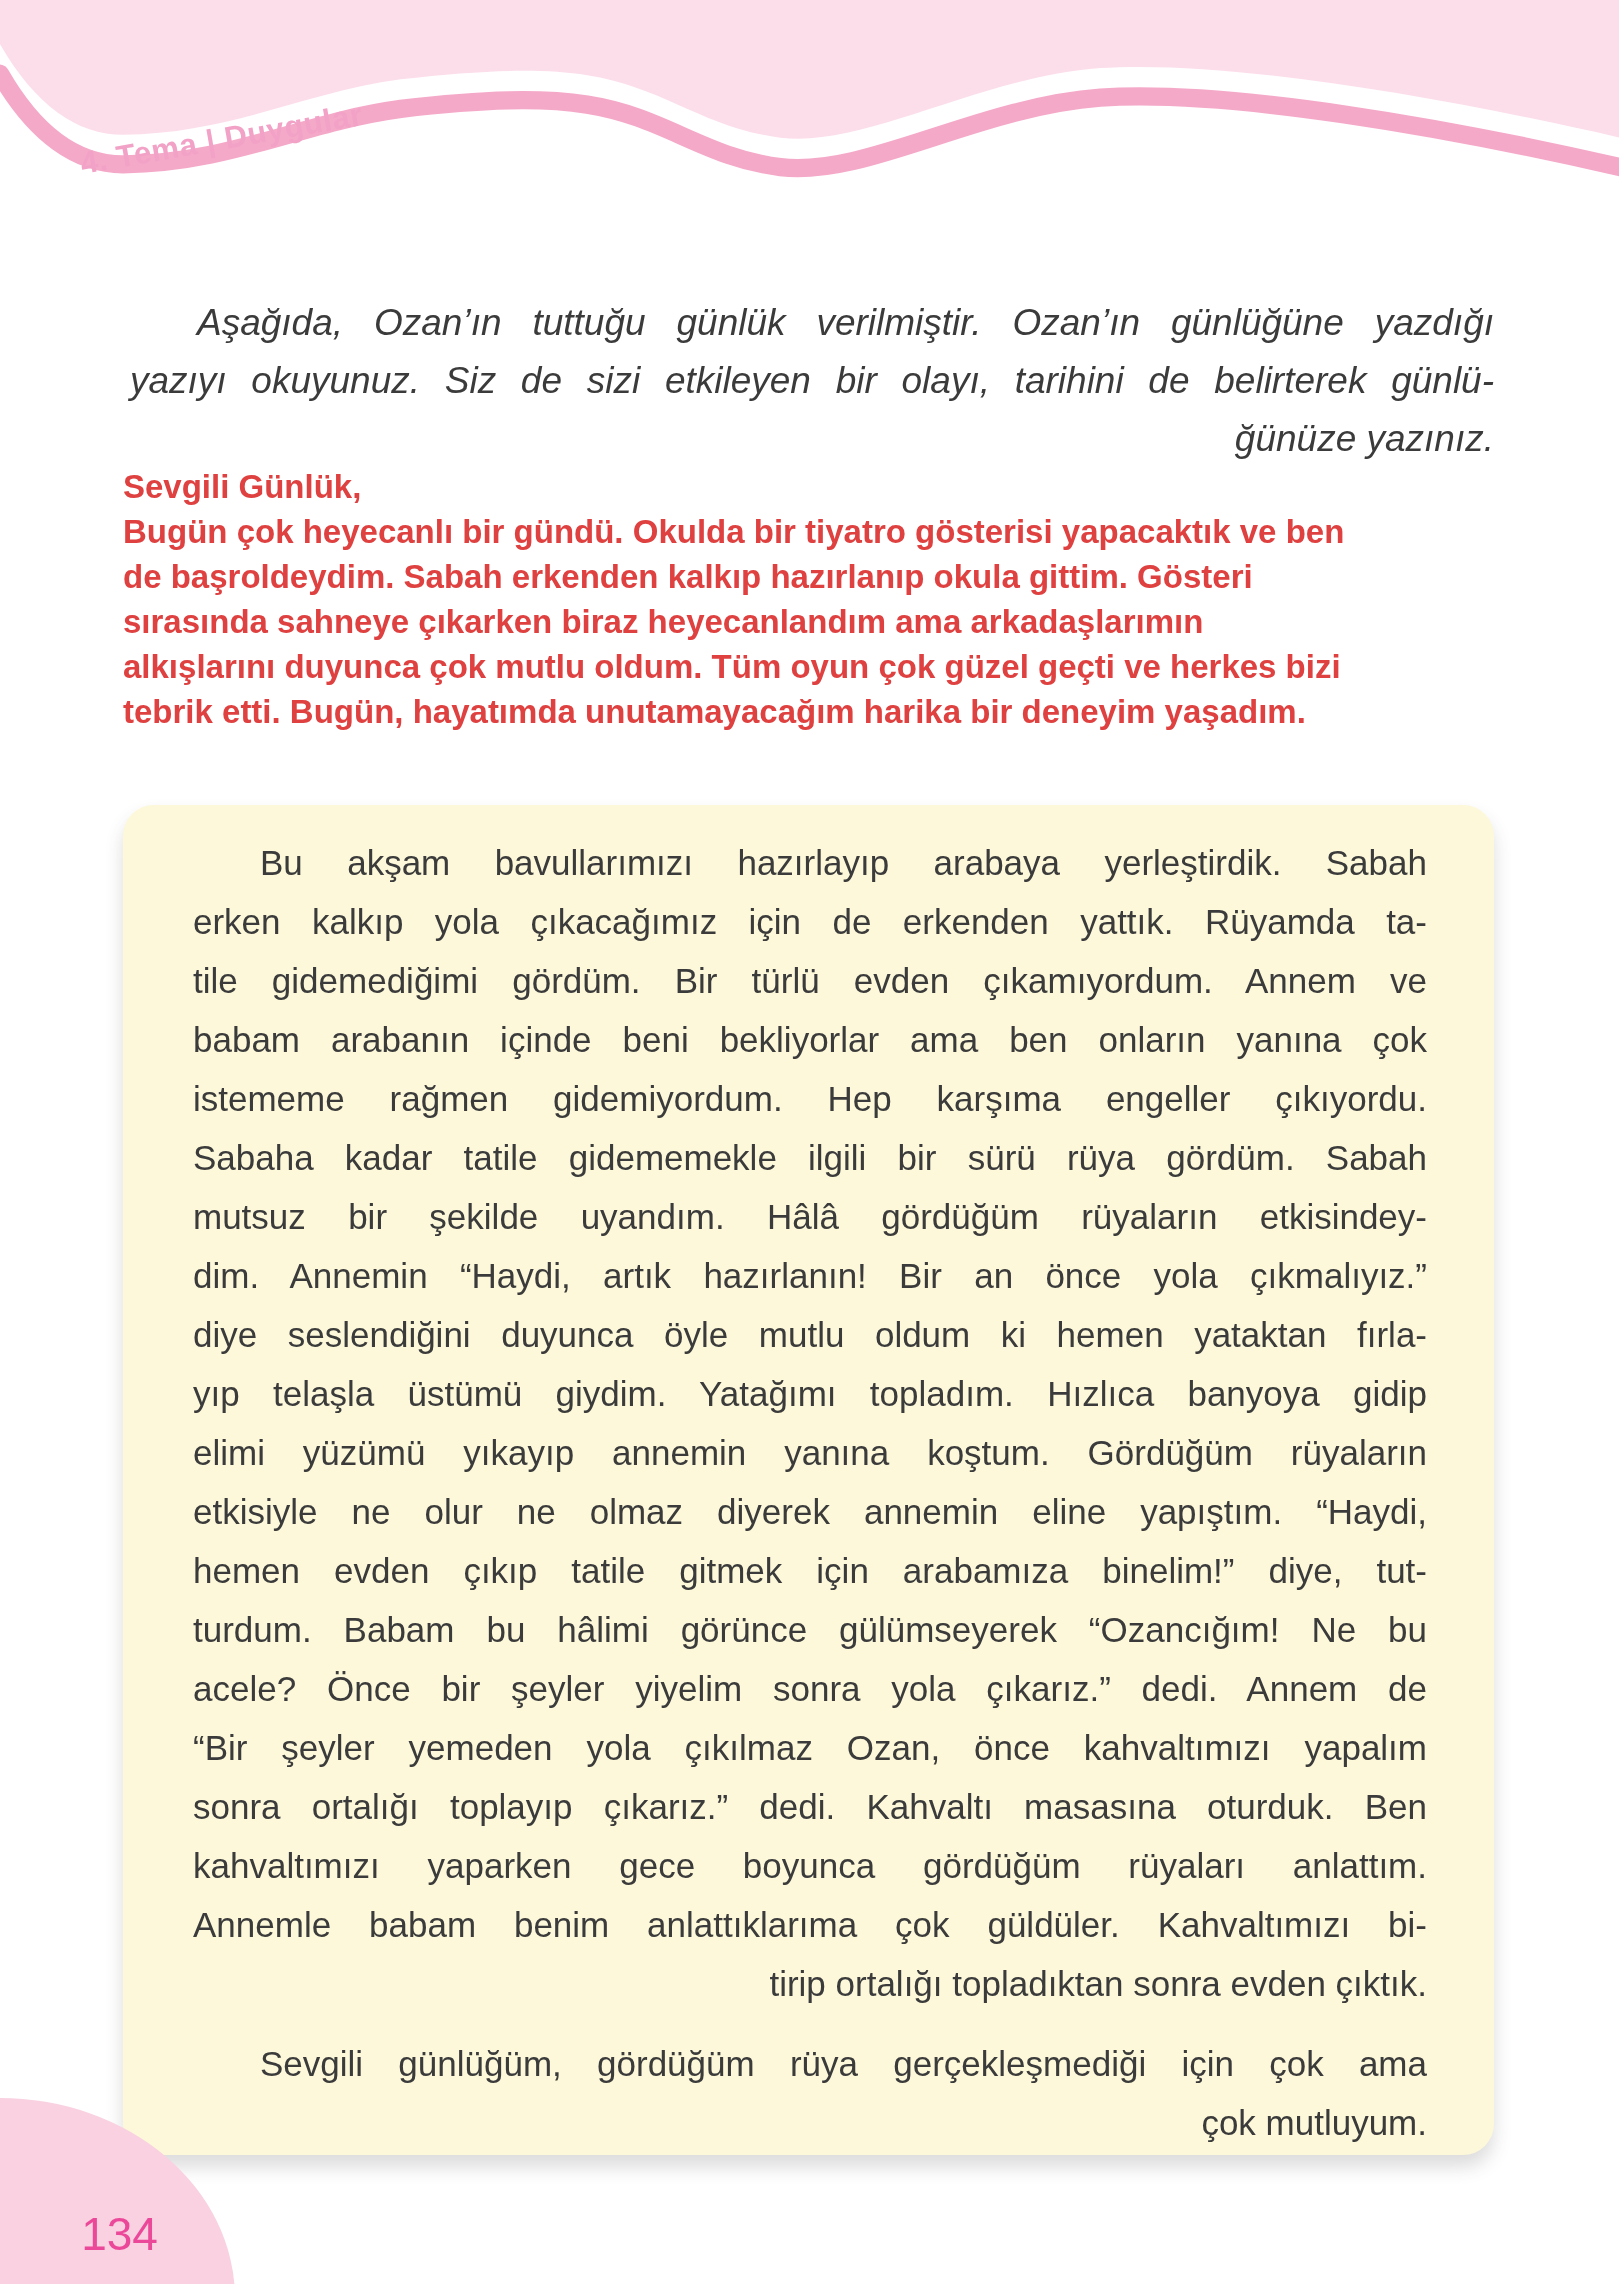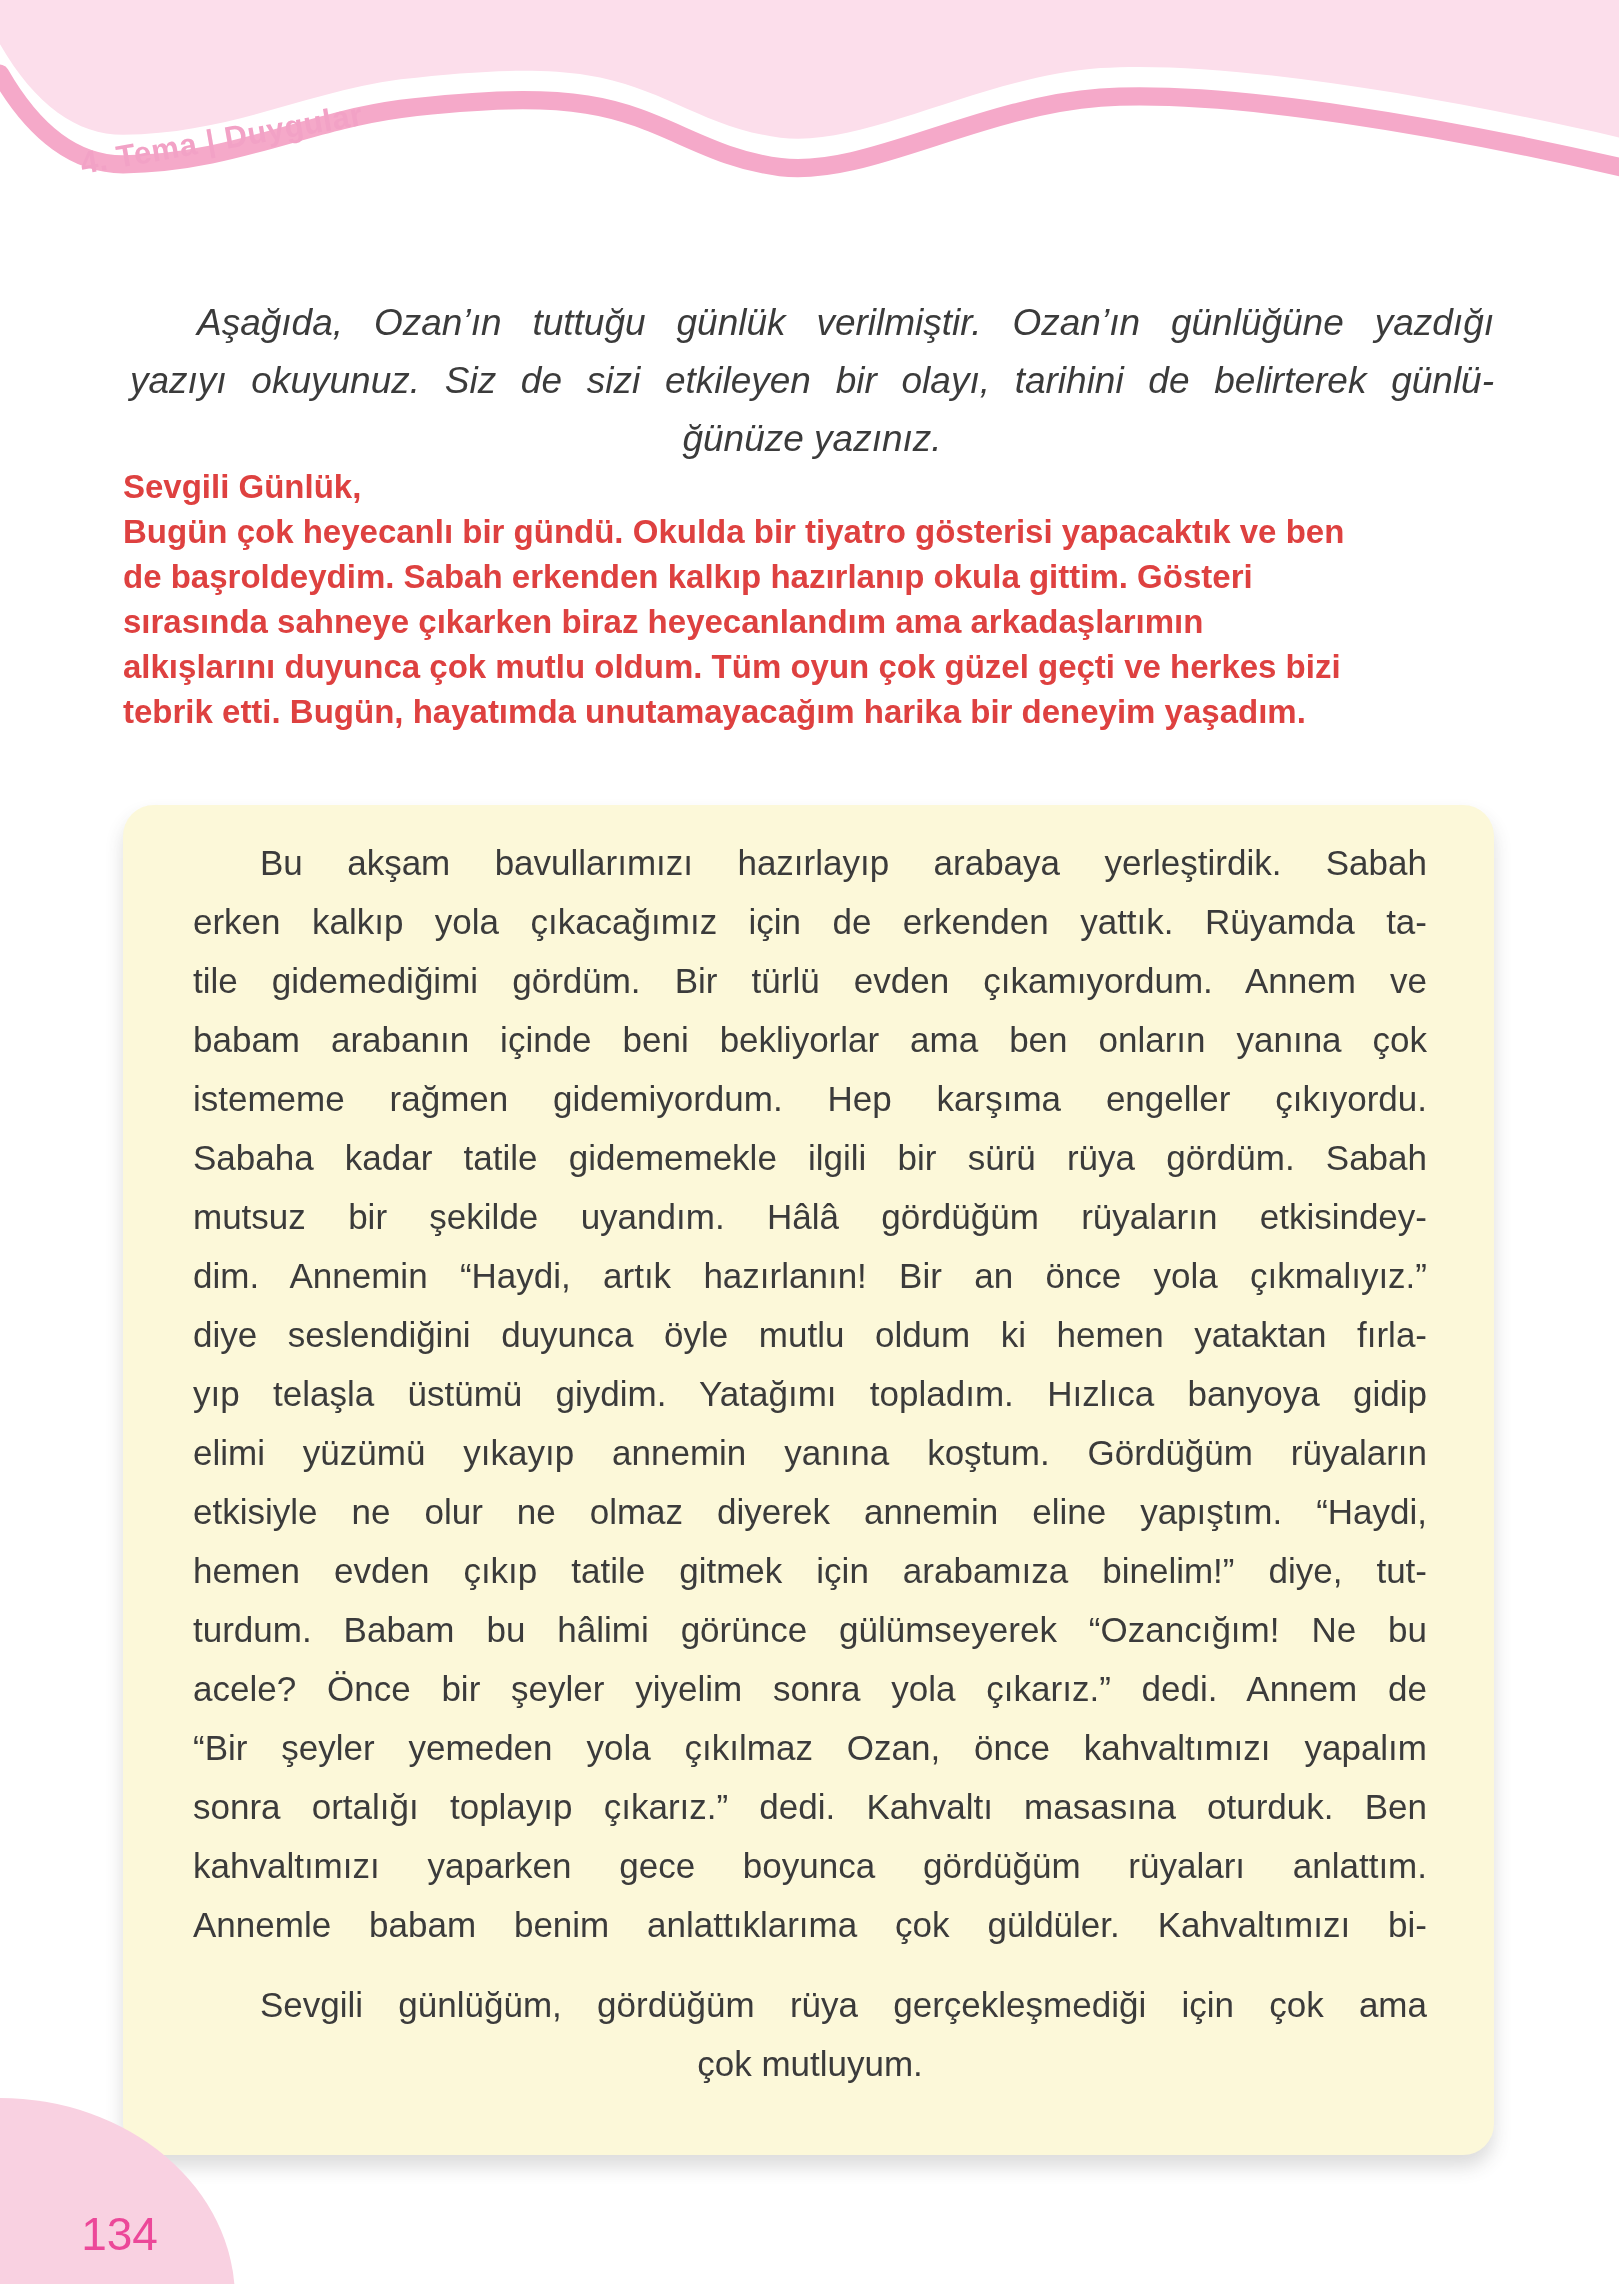--- a/index.html
+++ b/index.html
@@ -51,21 +51,21 @@
     line-height: 58px;
     color: var(--body-text, #3b3b3b);
     font-style: italic;
   }
   .justify-lines {
     white-space: pre-line;
     text-align: justify;
     text-align-last: justify;
   }
   .instruction .justify-lines { text-indent: 67px; }
-  .plain-last-line { text-align: center; }
+  .plain-last-line { text-align: right; }
 
   
   .sample-diary {
     position: absolute;
     left: 123px;
     top: 464px;
     width: 1378px;
     font-size: 33px;
     line-height: 45px;
     font-weight: bold;
@@ -167,20 +167,21 @@
 yıp telaşla üstümü giydim. Yatağımı topladım. Hızlıca banyoya gidip
 elimi yüzümü yıkayıp annemin yanına koştum. Gördüğüm rüyaların
 etkisiyle ne olur ne olmaz diyerek annemin eline yapıştım. “Haydi,
 hemen evden çıkıp tatile gitmek için arabamıza binelim!” diye, tut-
 turdum. Babam bu hâlimi görünce gülümseyerek “Ozancığım! Ne bu
 acele? Önce bir şeyler yiyelim sonra yola çıkarız.” dedi. Annem de
 “Bir şeyler yemeden yola çıkılmaz Ozan, önce kahvaltımızı yapalım
 sonra ortalığı toplayıp çıkarız.” dedi. Kahvaltı masasına oturduk. Ben
 kahvaltımızı yaparken gece boyunca gördüğüm rüyaları anlattım.
 Annemle babam benim anlattıklarıma çok güldüler. Kahvaltımızı bi-</div>
+      <div class="plain-last-line">tirip ortalığı topladıktan sonra evden çıktık.</div>
     </div>
     <div class="par2">
       <div class="justify-lines par2-lines">Sevgili günlüğüm, gördüğüm rüya gerçekleşmediği için çok ama</div>
       <div class="plain-last-line">çok mutluyum.</div>
     </div>
   </div>
 
   <div class="page-blob"></div>
   <div class="page-number">134</div>
 

